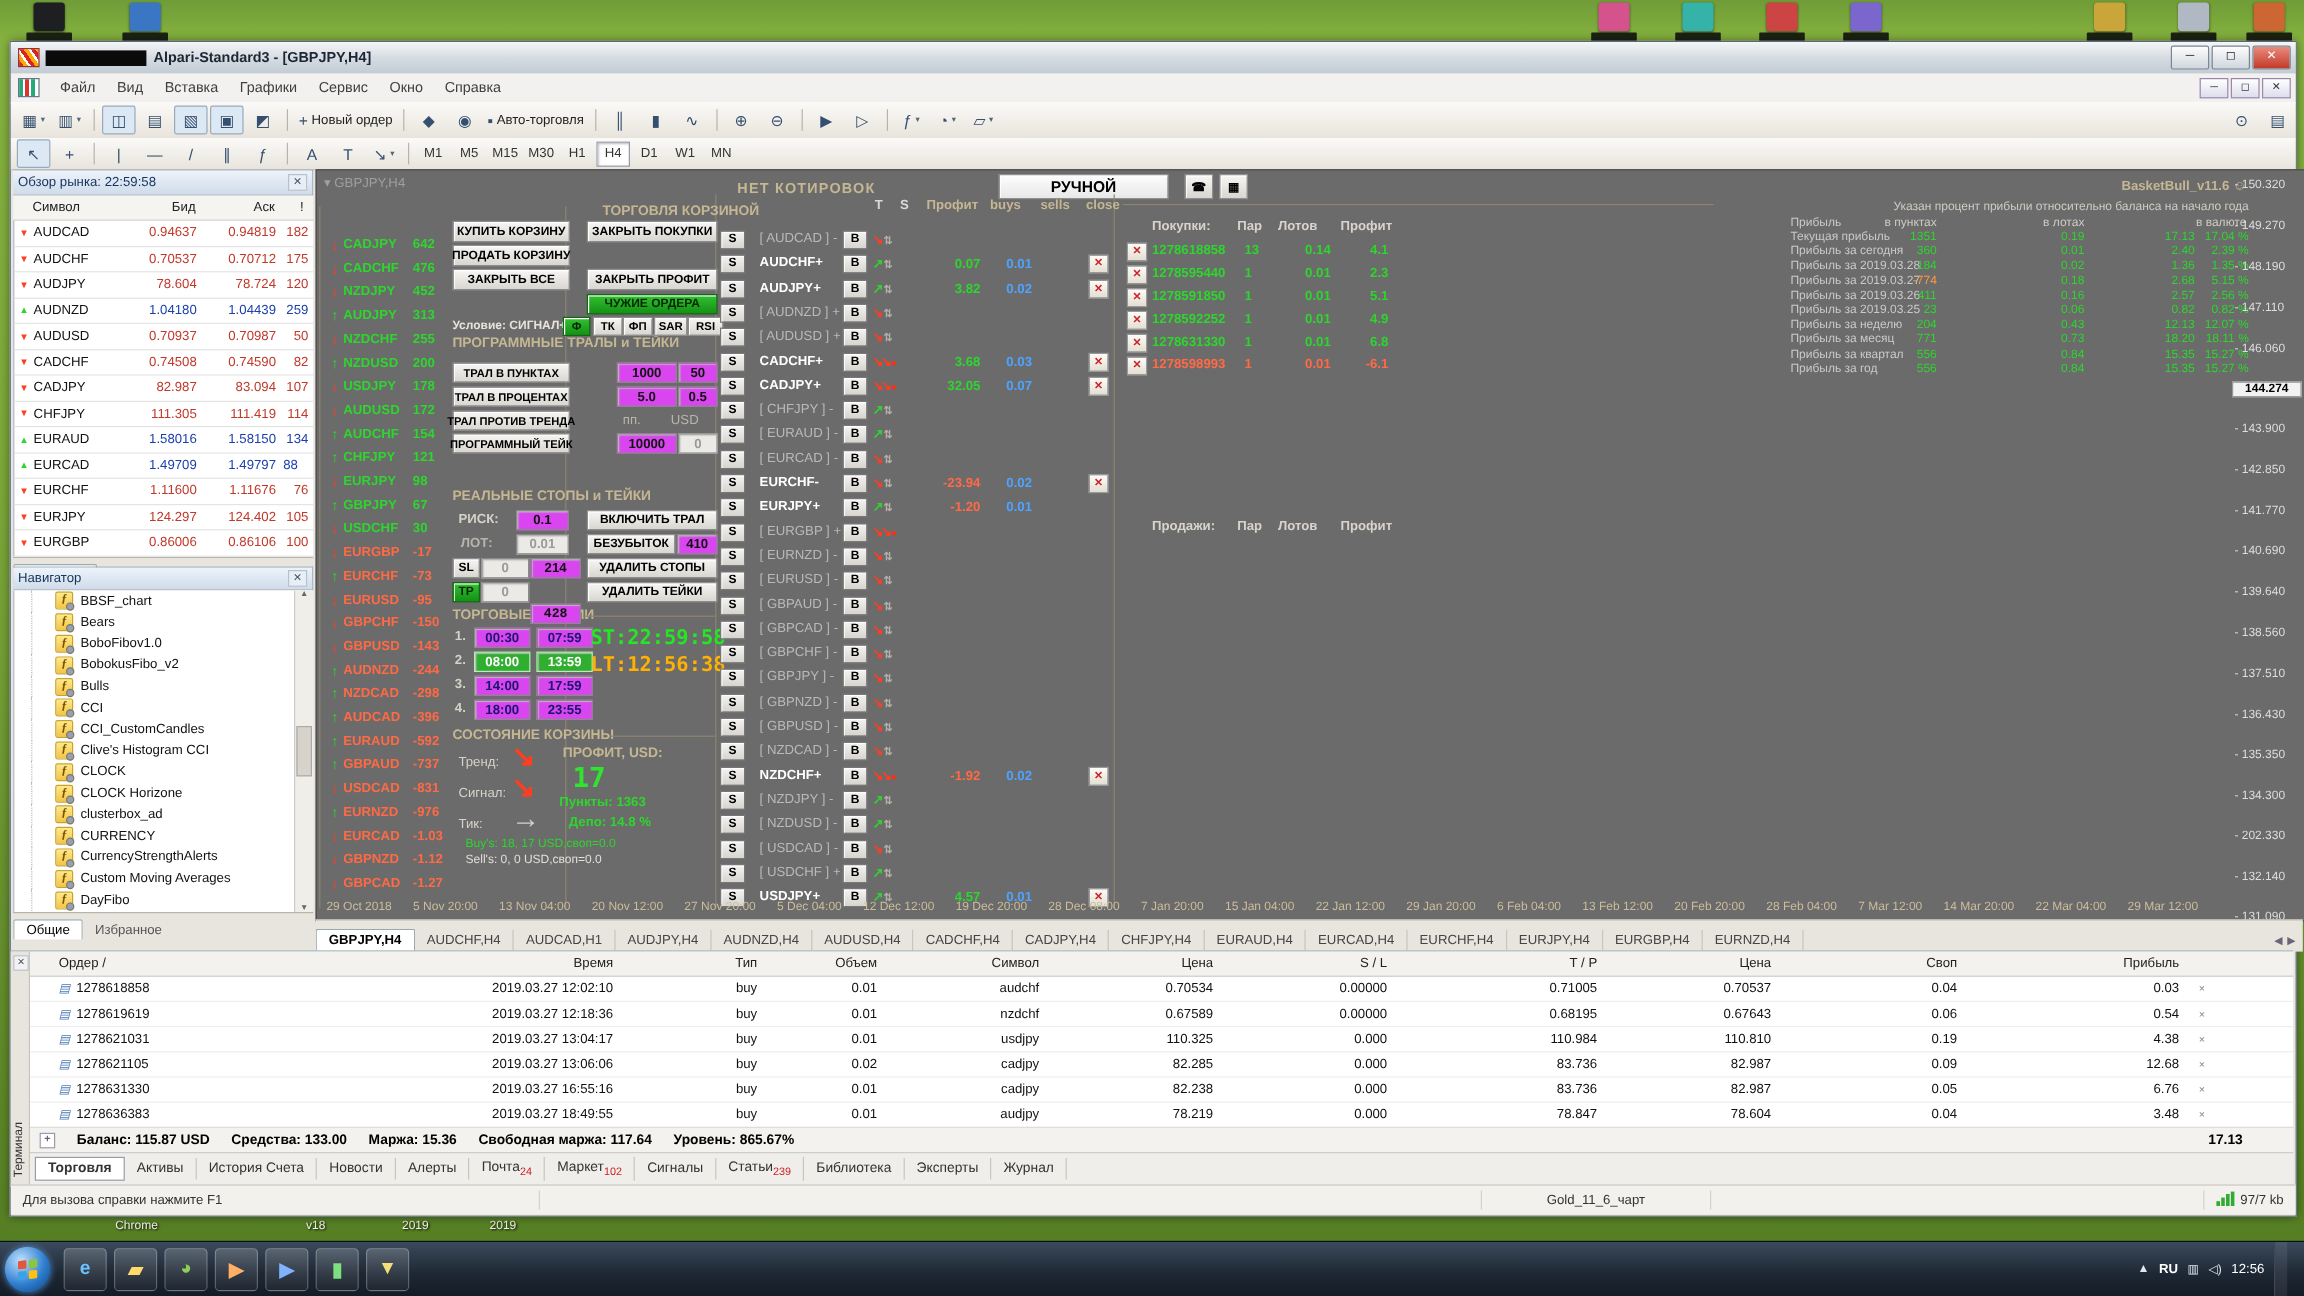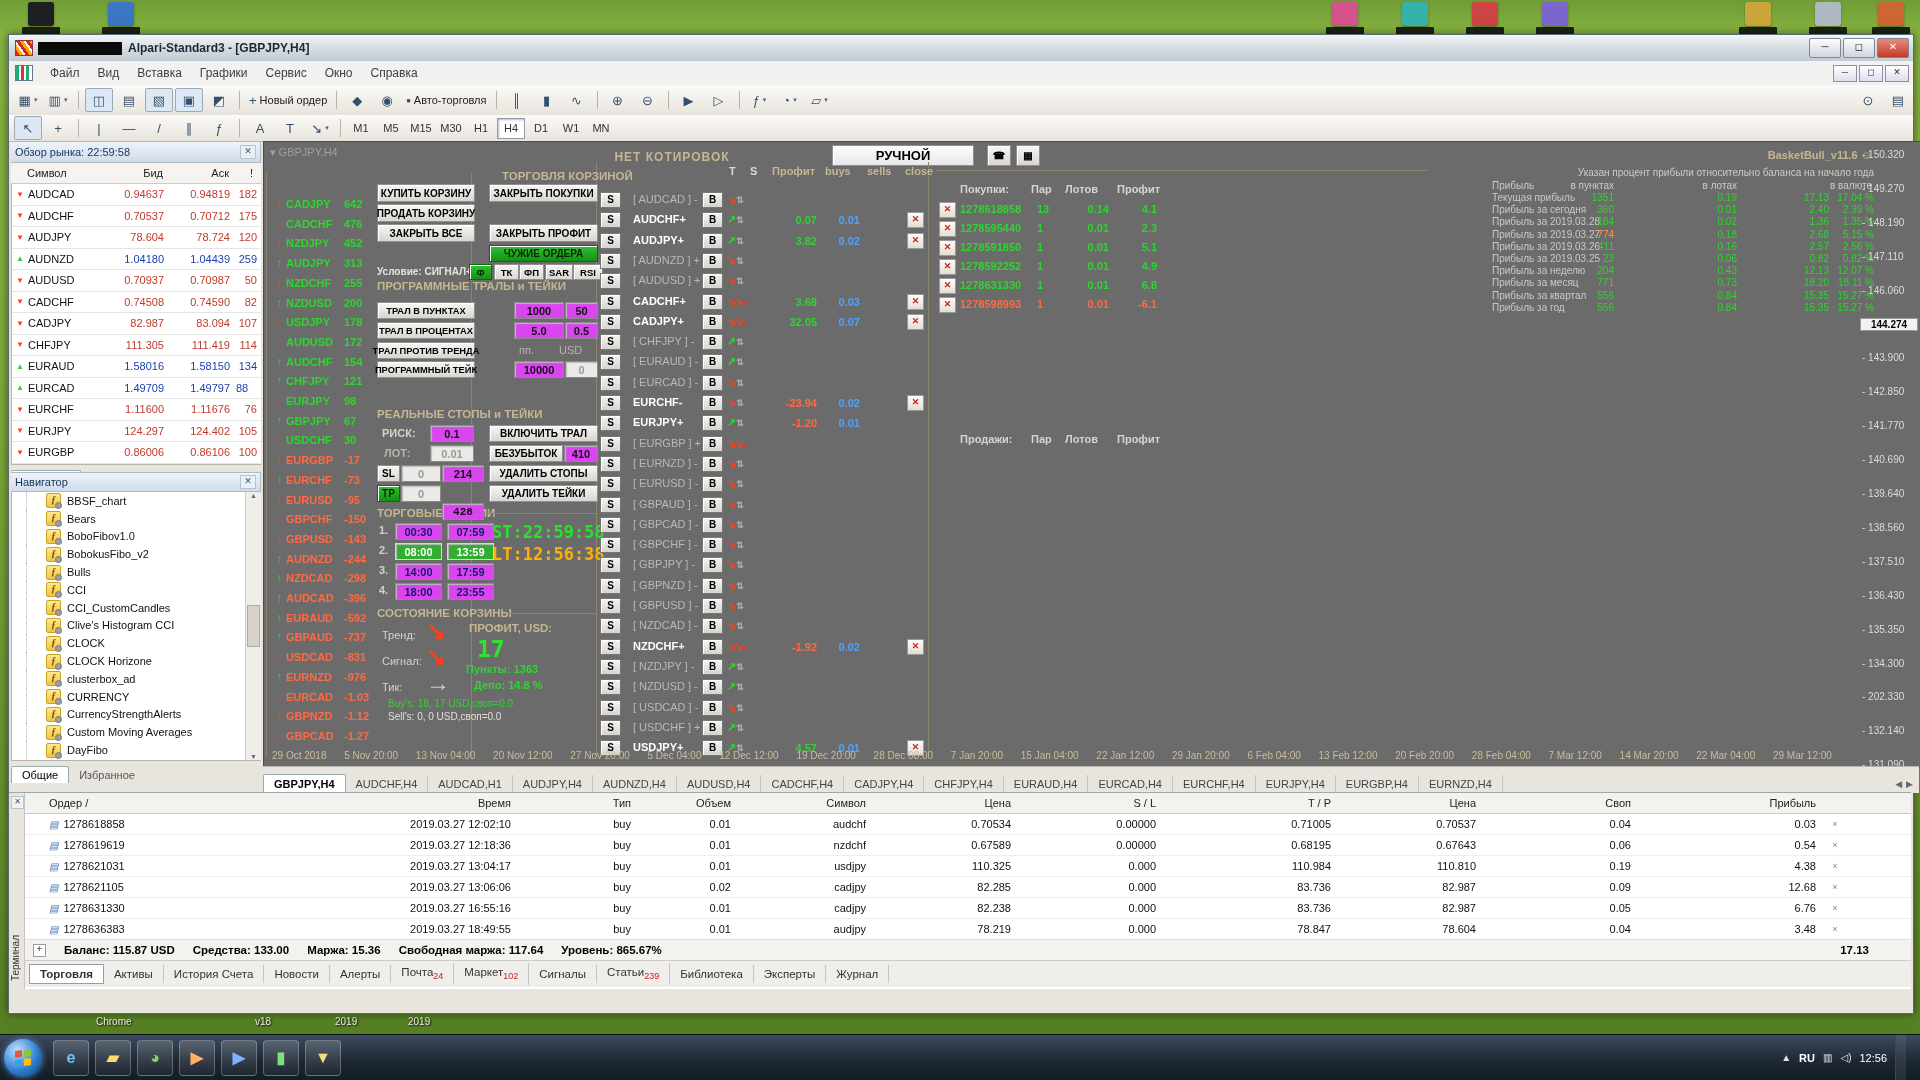--- a/index.html
+++ b/index.html
@@ -1329,20 +1329,30 @@
           <div class="ttab">Почта<span class="badge">24</span></div>
           <div class="ttab">Маркет<span class="badge">102</span></div>
           <div class="ttab">Сигналы</div>
           <div class="ttab">Статьи<span class="badge">239</span></div>
           <div class="ttab">Библиотека</div>
           <div class="ttab">Эксперты</div>
           <div class="ttab">Журнал</div>
         </div>
     </div>
 
+    <div class="status">
+      <div class="ssec" style="flex:0 0 420px;">Для вызова справки нажмите F1</div>
+      <div class="ssec" style="flex:1;"></div>
+      <div class="ssec" style="flex:0 0 170px;justify-content:center;">Gold_11_6_чарт</div>
+      <div class="ssec" style="flex:0 0 390px;"></div>
+      <div class="ssec" style="border-right:none;">
+        <span class="bars"><i style="height:4px"></i><i style="height:7px"></i><i style="height:10px"></i><i style="height:12px"></i></span>
+        <span>97/7 kb</span>
+      </div>
+    </div>
   </div>
 
   <div class="taskbar">
     <div class="orb">
       <span class="flag">
           <i style="background:#e4583a"></i>
           <i style="background:#8cc63f"></i>
           <i style="background:#3aa3e4"></i>
           <i style="background:#ffc20e"></i>
         </span>

